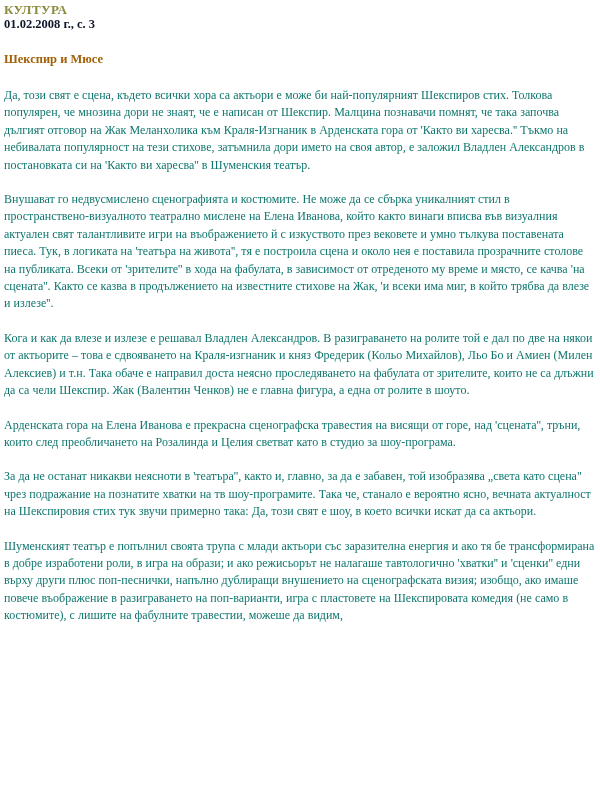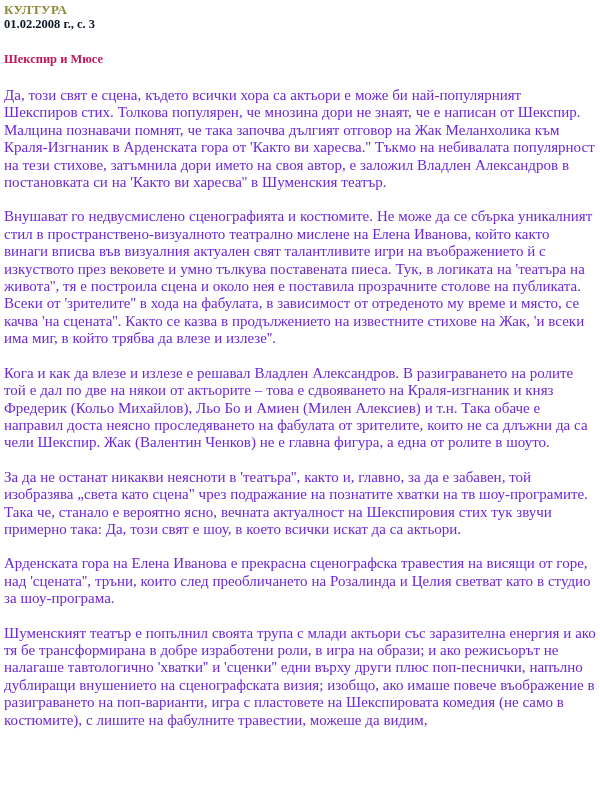--- a/index.html
+++ b/index.html
@@ -38,29 +38,29 @@
     font-size: 12.5px;
     line-height: 14px;
     color: #0f172a;
     margin: 0 0 21px 0;
   }
   .article-title {
     font-family: "Liberation Serif", "DejaVu Serif", serif;
     font-weight: bold;
     font-size: 12.5px;
     line-height: 14px;
-    color: #be185d;
+    color: #a16207;
     margin: 0 0 21px 0;
   }
   .body-copy p {
     font-family: "Liberation Serif", "DejaVu Serif", serif;
-    font-size: 15px;
+    font-size: 12px;
     line-height: 17.4px;
     text-align: left;
-    color: #6d28d9;
+    color: #0f766e;
     margin: 0 0 17px 0;
     word-spacing: 0.1px;
   }
   .body-copy p:last-child {
     margin-bottom: 12px;
   }
 </style>
 </head>
 <body>
 
@@ -69,18 +69,18 @@
   <div class="masthead">КУЛТУРА</div>
 
   <div class="issue-line">01.02.2008 г., с. 3</div>
 
   <h1 class="article-title">Шекспир и Мюсе</h1>
 
   <div class="body-copy">
     <p>Да, този свят е сцена, където всички хора са актьори е може би най-популярният Шекспиров стих. Толкова популярен, че мнозина дори не знаят, че е написан от Шекспир. Малцина познавачи помнят, че така започва дългият отговор на Жак Меланхолика към Краля-Изгнаник в Арденската гора от 'Както ви харесва.'' Тъкмо на небивалата популярност на тези стихове, затъмнила дори името на своя автор, е заложил Владлен Александров в постановката си на 'Както ви харесва'' в Шуменския театър.</p>
     <p>Внушават го недвусмислено сценографията и костюмите. Не може да се сбърка уникалният стил в пространствено-визуалното театрално мислене на Елена Иванова, който както винаги вписва във визуалния актуален свят талантливите игри на въображението й с изкуството през вековете и умно тълкува поставената пиеса. Тук, в логиката на 'театъра на живота'', тя е построила сцена и около нея е поставила прозрачните столове на публиката. Всеки от 'зрителите'' в хода на фабулата, в зависимост от отреденото му време и място, се качва 'на сцената''. Както се казва в продължението на известните стихове на Жак, 'и всеки има миг, в който трябва да влезе и излезе''.</p>
     <p>Кога и как да влезе и излезе е решавал Владлен Александров. В разиграването на ролите той е дал по две на някои от актьорите – това е сдвояването на Краля-изгнаник и княз Фредерик (Кольо Михайлов), Льо Бо и Амиен (Милен Алексиев) и т.н. Така обаче е направил доста неясно проследяването на фабулата от зрителите, които не са длъжни да са чели Шекспир. Жак (Валентин Ченков) не е главна фигура, а една от ролите в шоуто.</p>
+    <p>Арденската гора на Елена Иванова е прекрасна сценографска травестия на висящи от горе, над 'сцената'', тръни, които след преобличането на Розалинда и Целия светват като в студио за шоу-програма.</p>
     <p>За да не останат никакви неясноти в 'театъра'', както и, главно, за да е забавен, той изобразява „света като сцена" чрез подражание на познатите хватки на тв шоу-програмите. Така че, станало е вероятно ясно, вечната актуалност на Шекспировия стих тук звучи примерно така: Да, този свят е шоу, в което всички искат да са актьори.</p>
-    <p>Арденската гора на Елена Иванова е прекрасна сценографска травестия на висящи от горе, над 'сцената'', тръни, които след преобличането на Розалинда и Целия светват като в студио за шоу-програма.</p>
     <p>Шуменският театър е попълнил своята трупа с млади актьори със заразителна енергия и ако тя бе трансформирана в добре изработени роли, в игра на образи; и ако режисьорът не налагаше тавтологично 'хватки'' и 'сценки'' едни върху други плюс поп-песнички, напълно дублиращи внушението на сценографската визия; изобщо, ако имаше повече въображение в разиграването на поп-варианти, игра с пластовете на Шекспировата комедия (не само в костюмите), с лишите на фабулните травестии, можеше да видим,</p>
   </div>
 
 </div>
 
 </body></html>

